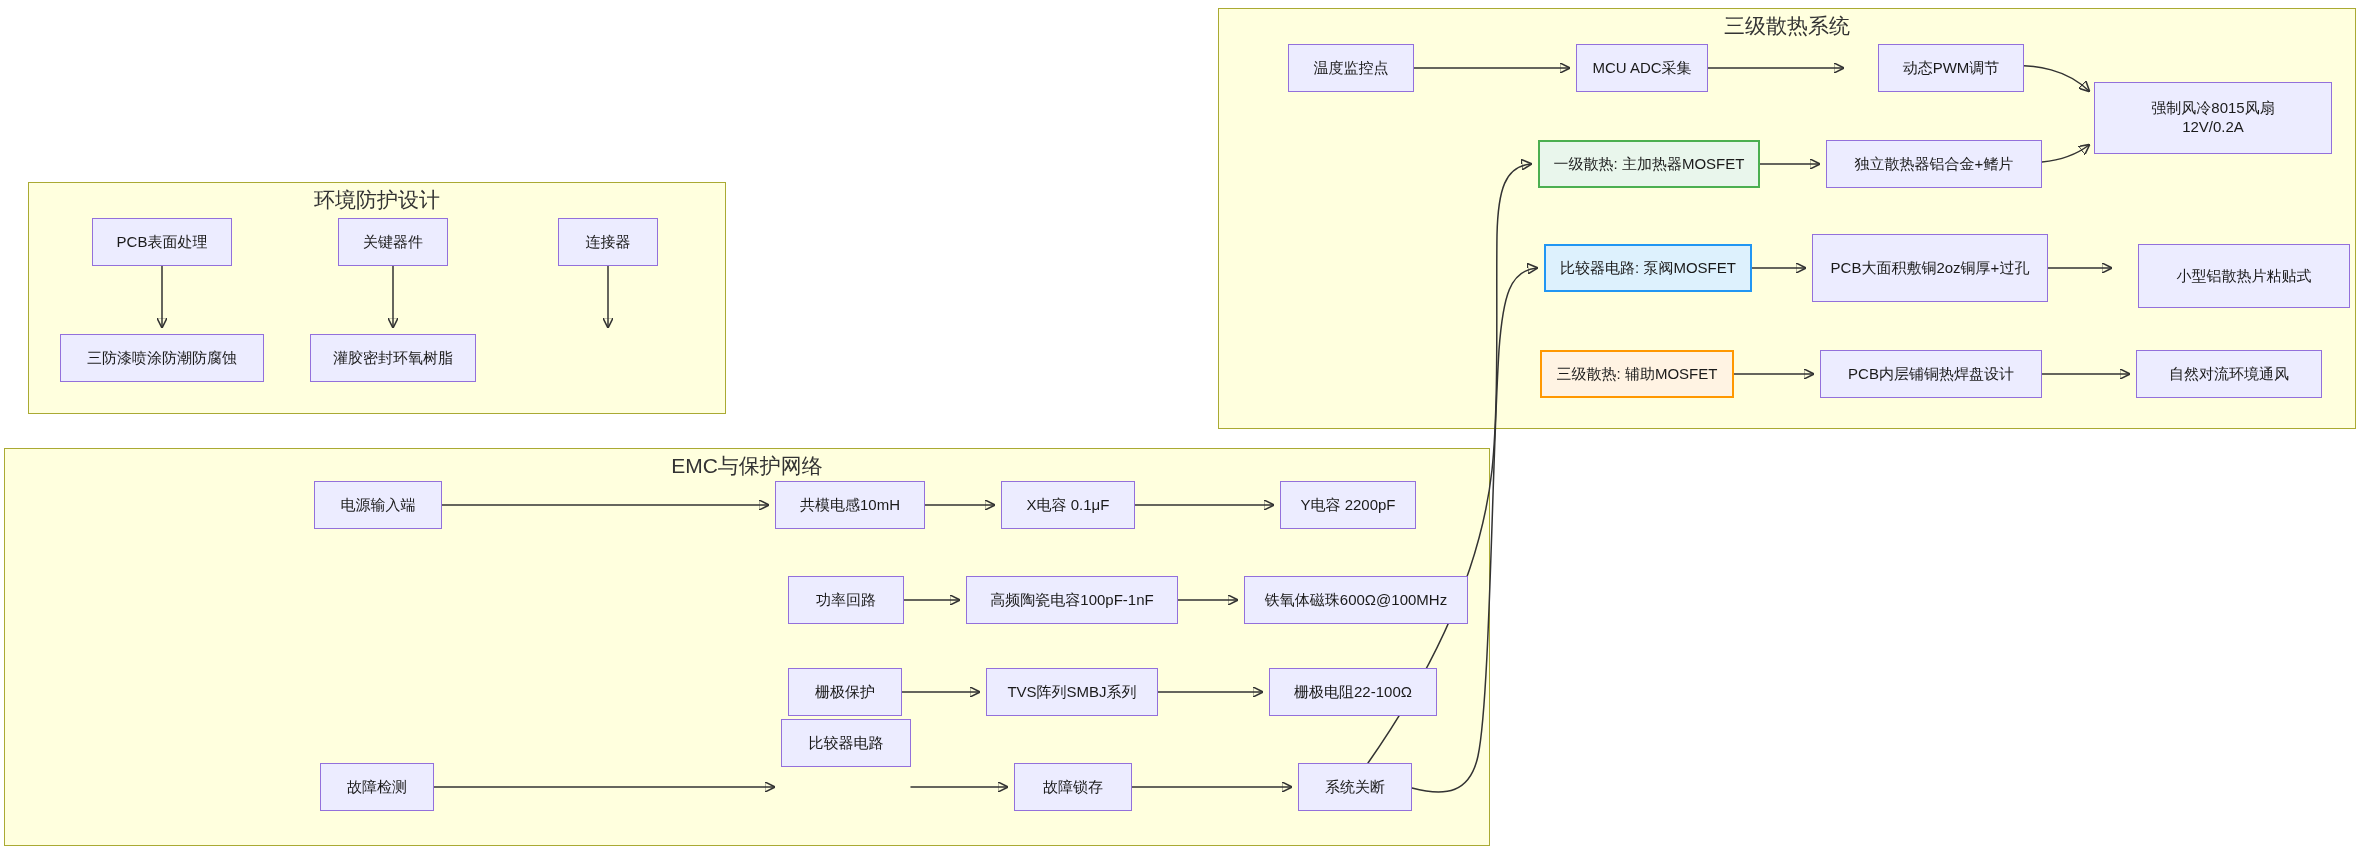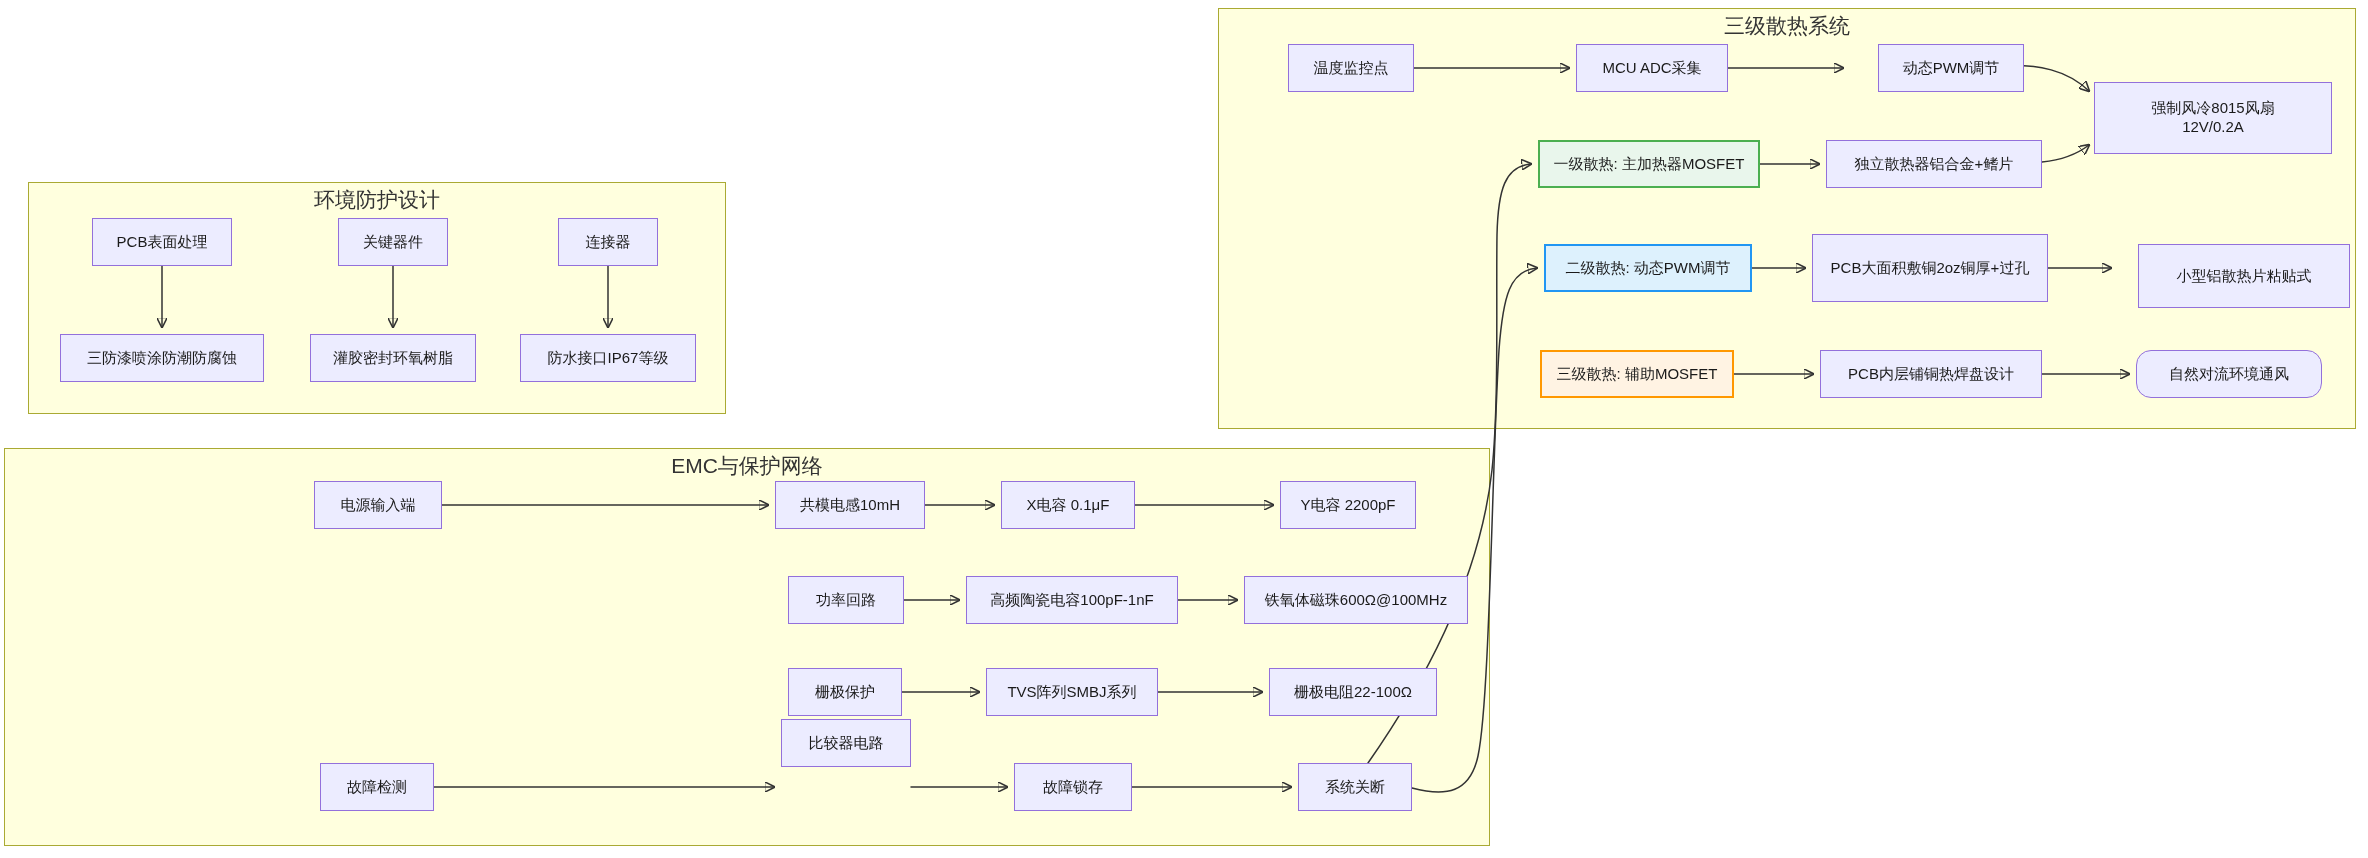--- a/index.html
+++ b/index.html
@@ -63,72 +63,69 @@
     <path d="M434,787 H774" marker-end="url(#arrow)"></path>
     <path d="M911,787 H1007" marker-end="url(#arrow)"></path>
     <path d="M1132,787 H1291" marker-end="url(#arrow)"></path>
     <path d="M1368,763 C1440,660 1482,560 1492,470 C1499,404 1496,300 1497,235 C1498,190 1505,166 1531,164" marker-end="url(#arrow)"></path>
     <path d="M1412,788 C1446,797 1470,793 1478,756 C1490,700 1492,460 1499,350 C1503,296 1510,270 1537,268" marker-end="url(#arrow)"></path>
   </svg>
 
   <div class="node" style="left:1288px;top:44px;width:126px;height:48px;">
       <span>温度监控点</span>
     </div>
-  <div class="node" style="left:1576px;top:44px;width:152px;height:48px;">
+  <div class="node" style="left:1576px;top:44px;width:132px;height:48px;">
       <span>MCU ADC采集</span>
     </div>
   <div class="node" style="left:1850px;top:44px;width:146px;height:48px;margin-left:28px;">
       <span>动态PWM调节</span>
     </div>
   <div class="node pre" style="left:2094px;top:82px;width:238px;height:72px;">
       <span>强制风冷8015风扇
 12V/0.2A</span>
     </div>
   <div class="node green" style="left:1538px;top:140px;width:222px;height:48px;">
       <span>一级散热: 主加热器MOSFET</span>
     </div>
   <div class="node" style="left:1826px;top:140px;width:216px;height:48px;">
       <span>独立散热器铝合金+鳍片</span>
     </div>
   <div class="node blue" style="left:1544px;top:244px;width:208px;height:48px;">
-      <span>二级散热: 动态PWM调节</span>
+      <span>比较器电路: 泵阀MOSFET</span>
     </div>
   <div class="node wrap" style="left:1812px;top:234px;width:236px;height:68px;">
       <span>PCB大面积敷铜2oz铜厚+过孔</span>
     </div>
   <div class="node" style="left:2118px;top:244px;width:212px;height:64px;margin-left:20px;">
       <span>小型铝散热片粘贴式</span>
     </div>
   <div class="node orange" style="left:1540px;top:350px;width:194px;height:48px;">
       <span>三级散热: 辅助MOSFET</span>
     </div>
   <div class="node" style="left:1820px;top:350px;width:222px;height:48px;">
       <span>PCB内层铺铜热焊盘设计</span>
     </div>
-  <div class="node" style="left:2136px;top:350px;width:186px;height:48px;border-radius:15px;">
+  <div class="node" style="left:2136px;top:350px;width:186px;height:48px;">
       <span>自然对流环境通风</span>
     </div>
 
   <div class="node" style="left:92px;top:218px;width:140px;height:48px;">
       <span>PCB表面处理</span>
     </div>
   <div class="node" style="left:338px;top:218px;width:110px;height:48px;">
       <span>关键器件</span>
     </div>
   <div class="node" style="left:558px;top:218px;width:100px;height:48px;">
       <span>连接器</span>
     </div>
   <div class="node" style="left:60px;top:334px;width:204px;height:48px;">
       <span>三防漆喷涂防潮防腐蚀</span>
     </div>
   <div class="node" style="left:310px;top:334px;width:166px;height:48px;">
       <span>灌胶密封环氧树脂</span>
-    </div>
-  <div class="node" style="left:520px;top:334px;width:176px;height:48px;">
-      <span>防水接口IP67等级</span>
     </div>
 
   <div class="node" style="left:314px;top:481px;width:128px;height:48px;">
       <span>电源输入端</span>
     </div>
   <div class="node" style="left:775px;top:481px;width:150px;height:48px;">
       <span>共模电感10mH</span>
     </div>
   <div class="node" style="left:1001px;top:481px;width:134px;height:48px;">
       <span>X电容 0.1μF</span>

